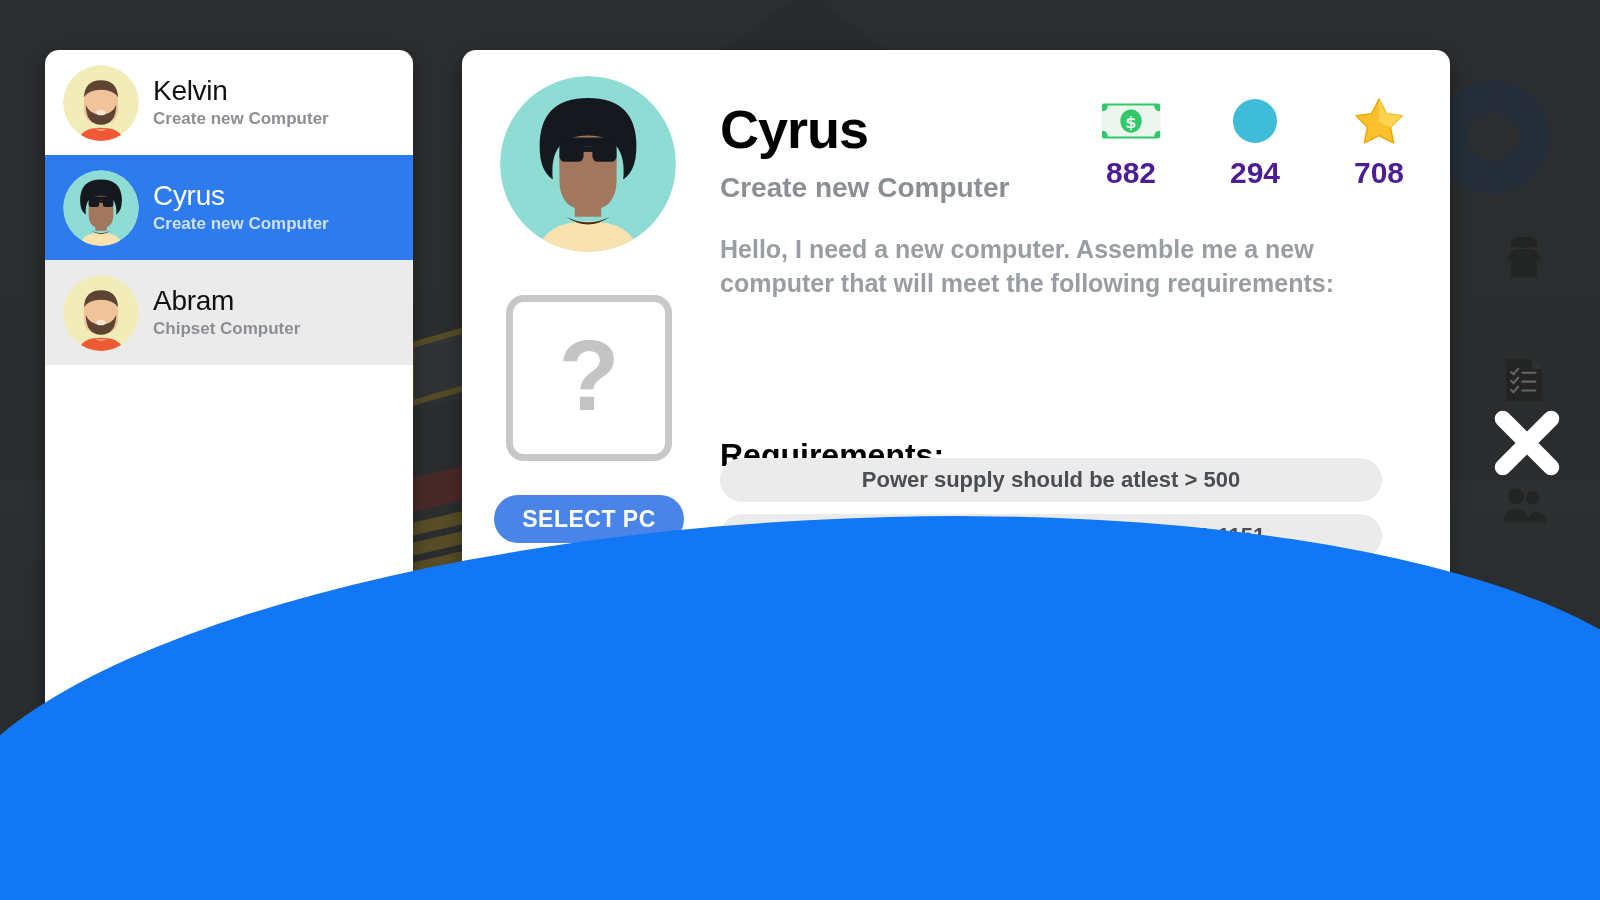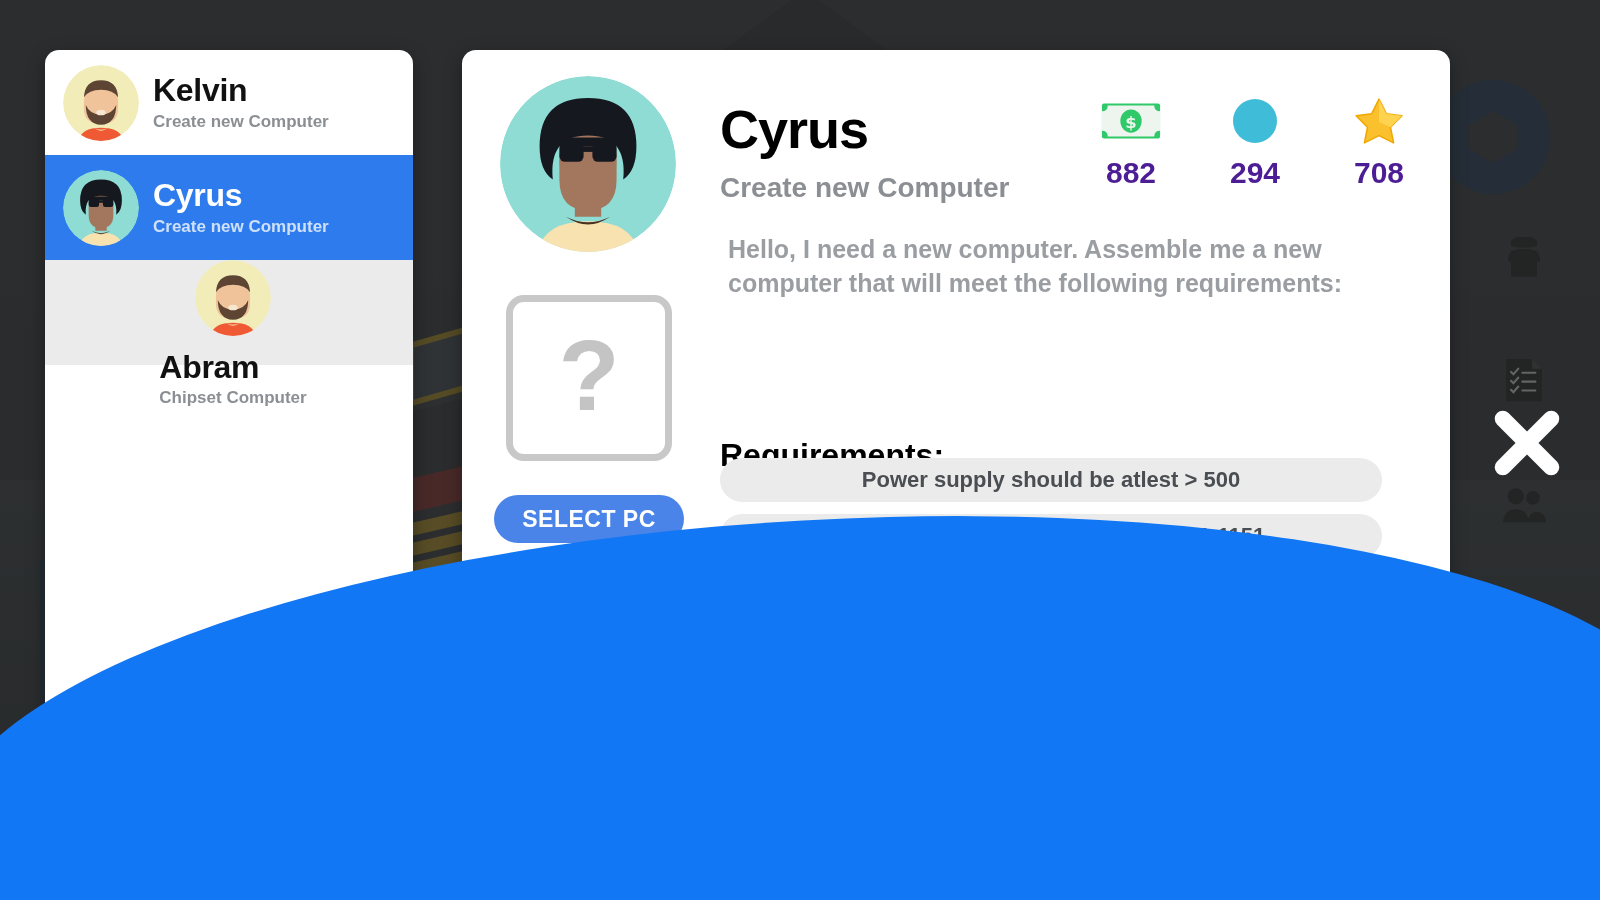--- a/index.html
+++ b/index.html
@@ -157,35 +157,35 @@
   }
   .cust-row {
     display: flex;
     align-items: center;
     height: 105px;
     padding: 0 10px 0 18px;
     gap: 14px;
     cursor: pointer;
   }
   .cust-row.sel { background: #2d7bed; }
-  .cust-row.alt { background: #ebebeb; flex-direction: column; }
+  .cust-row.alt { background: #ebebeb; }
 
   .avatar {
     position: relative;
     width: 76px; height: 76px;
     border-radius: 50%;
     overflow: hidden;
     flex: 0 0 auto;
   }
   .avatar.big { width: 176px; height: 176px; }
 
   .cust-text { display: flex; flex-direction: column; justify-content: center; min-width: 0; }
   .cust-name {
-    font-size: 32px;
-    font-weight: bold;
+    font-size: 28px;
+    font-weight: normal;
     color: #111;
     line-height: 1.1;
     letter-spacing: -0.3px;
   }
   .cust-row.sel .cust-name { color: #ffffff; }
   .cust-sub {
     font-size: 17px;
     font-weight: bold;
     color: #8b8f94;
     margin-top: 3px;
@@ -221,21 +221,20 @@
     margin-top: 16px;
   }
   .d-body {
     position: absolute;
     left: 258px; top: 182px;
     width: 672px;
     font-size: 25px;
     font-weight: bold;
     color: #9a9ea2;
     line-height: 1.36;
-    margin-left: 8px;
   }
 
   
   .stats {
     position: absolute;
     right: 28px; top: 40px;
     display: flex;
     gap: 38px;
   }
   .stat { width: 86px; text-align: center; }

